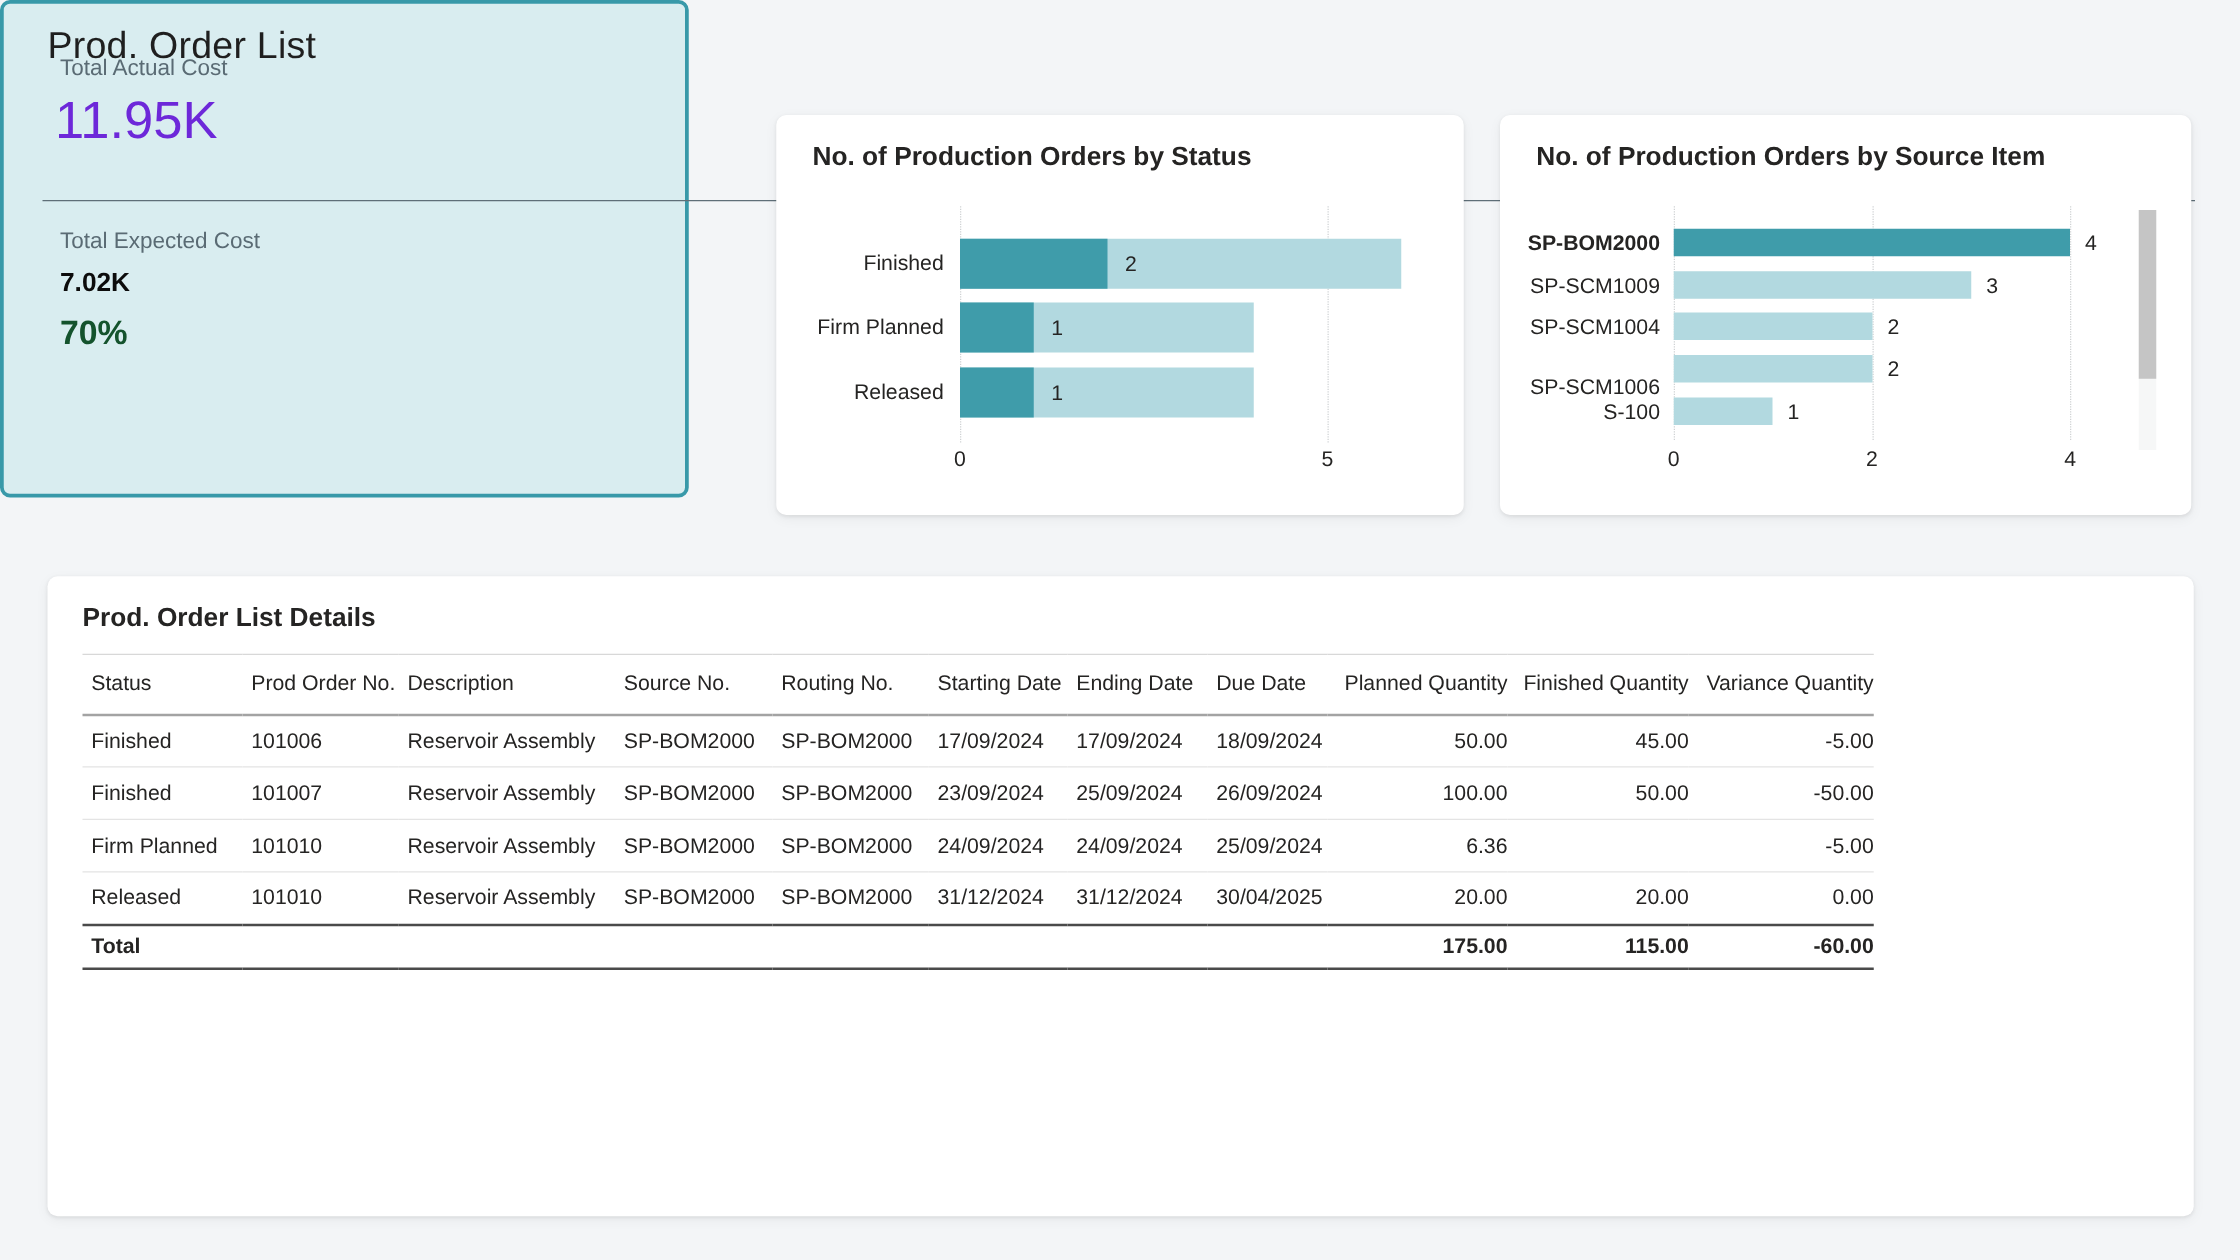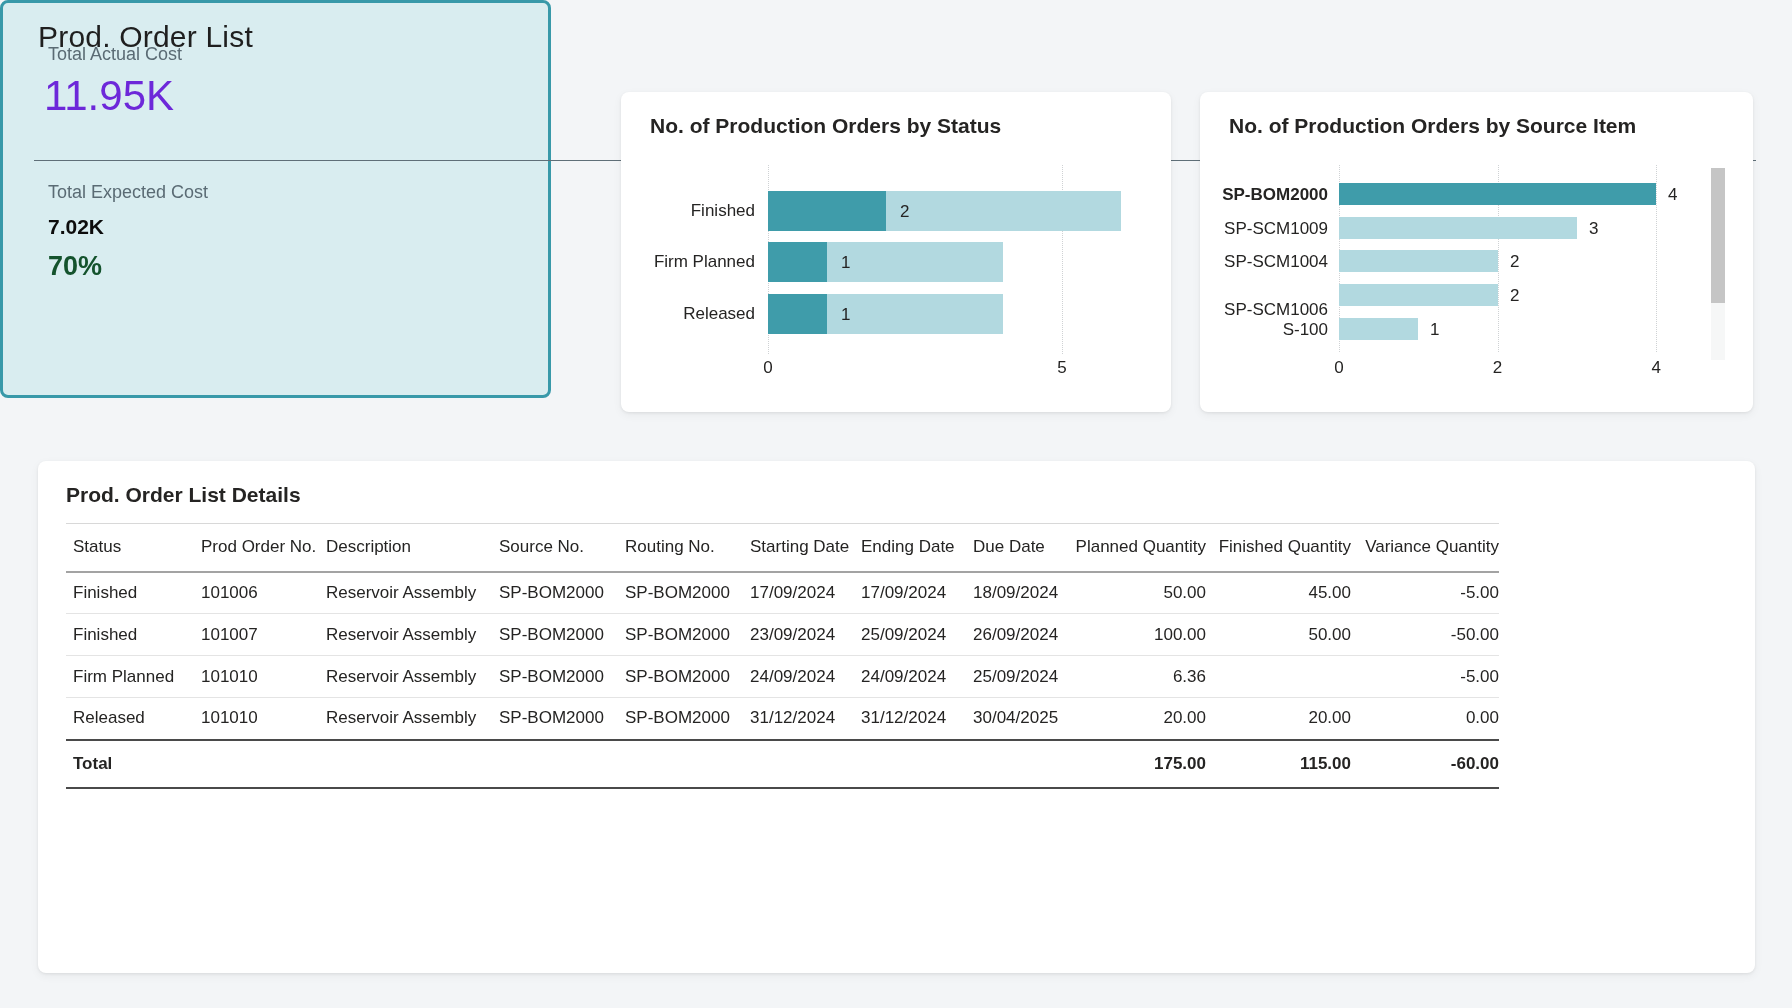--- a/index.html
+++ b/index.html
@@ -77,21 +77,21 @@
     border-top:1px solid #d8d8d8; border-bottom:2px solid #a3a3a3;
     padding:0 4px 0 7px; white-space:nowrap; overflow:hidden;
   }
   table.details td {
     height:42px; color:#252423;
     border-bottom:1px solid #e4e4e4;
     padding:0 4px 0 7px; white-space:nowrap; overflow:hidden;
   }
   table.details th.num, table.details td.num { text-align:right; padding-right:0; }
   table.details tfoot td {
-    height:48px; font-weight:700;
+    height:35px; font-weight:700;
     border-top:2px solid #4a4a4a; border-bottom:2px solid #4a4a4a;
   }
 </style>
 </head>
 <body>
 
 <div class="page">
 
   <h1 class="page-title">Prod. Order List</h1>
 

